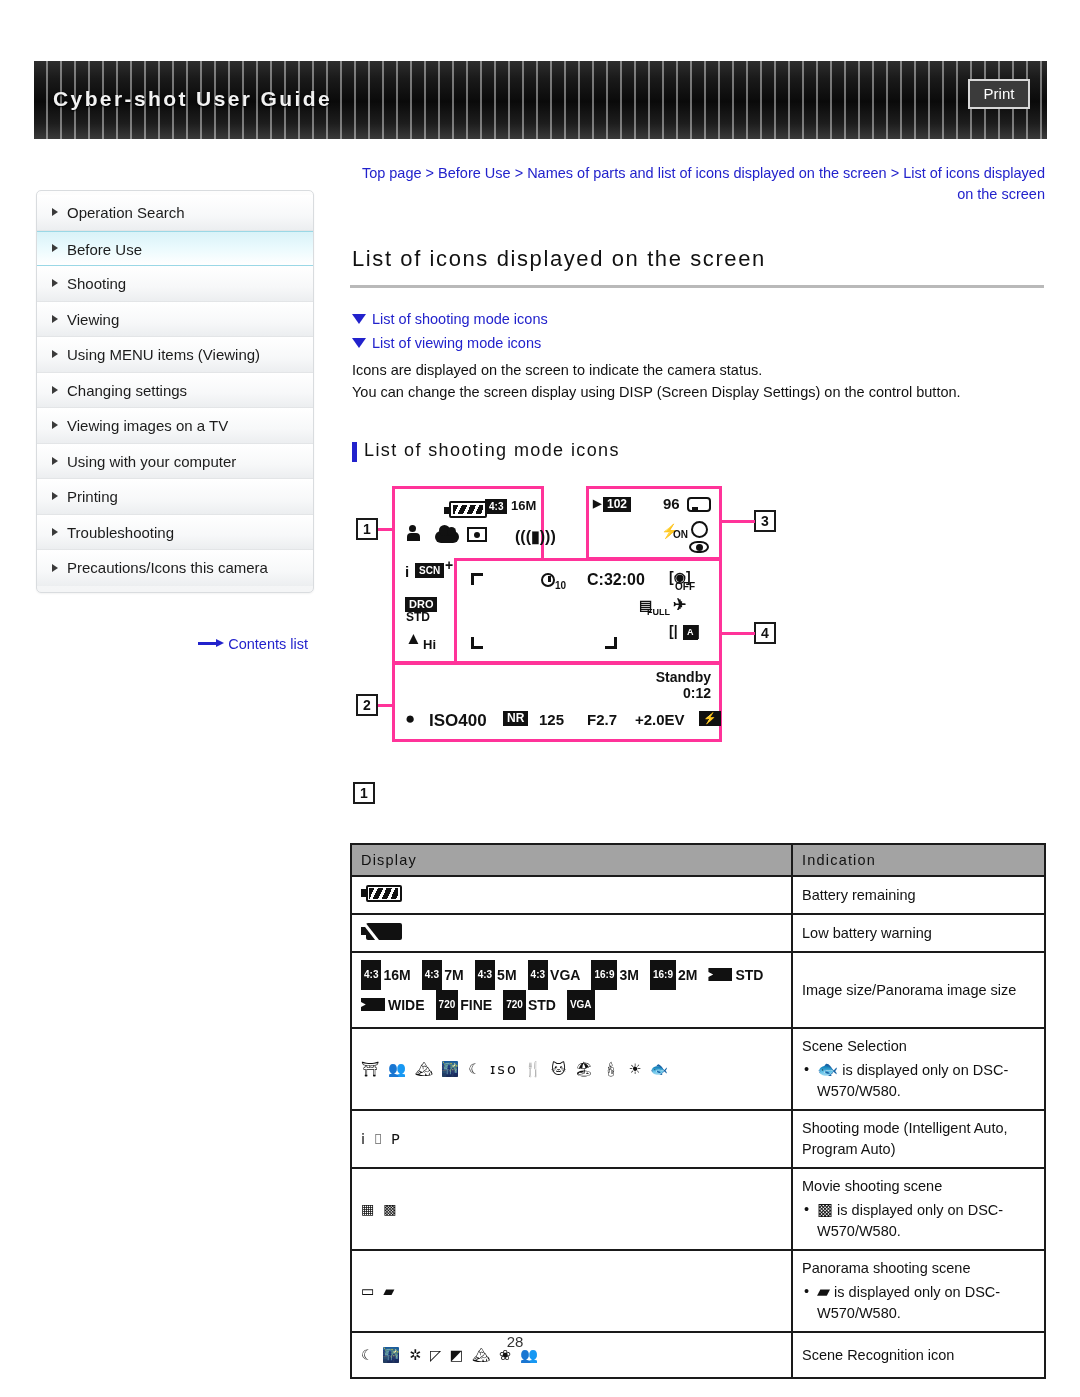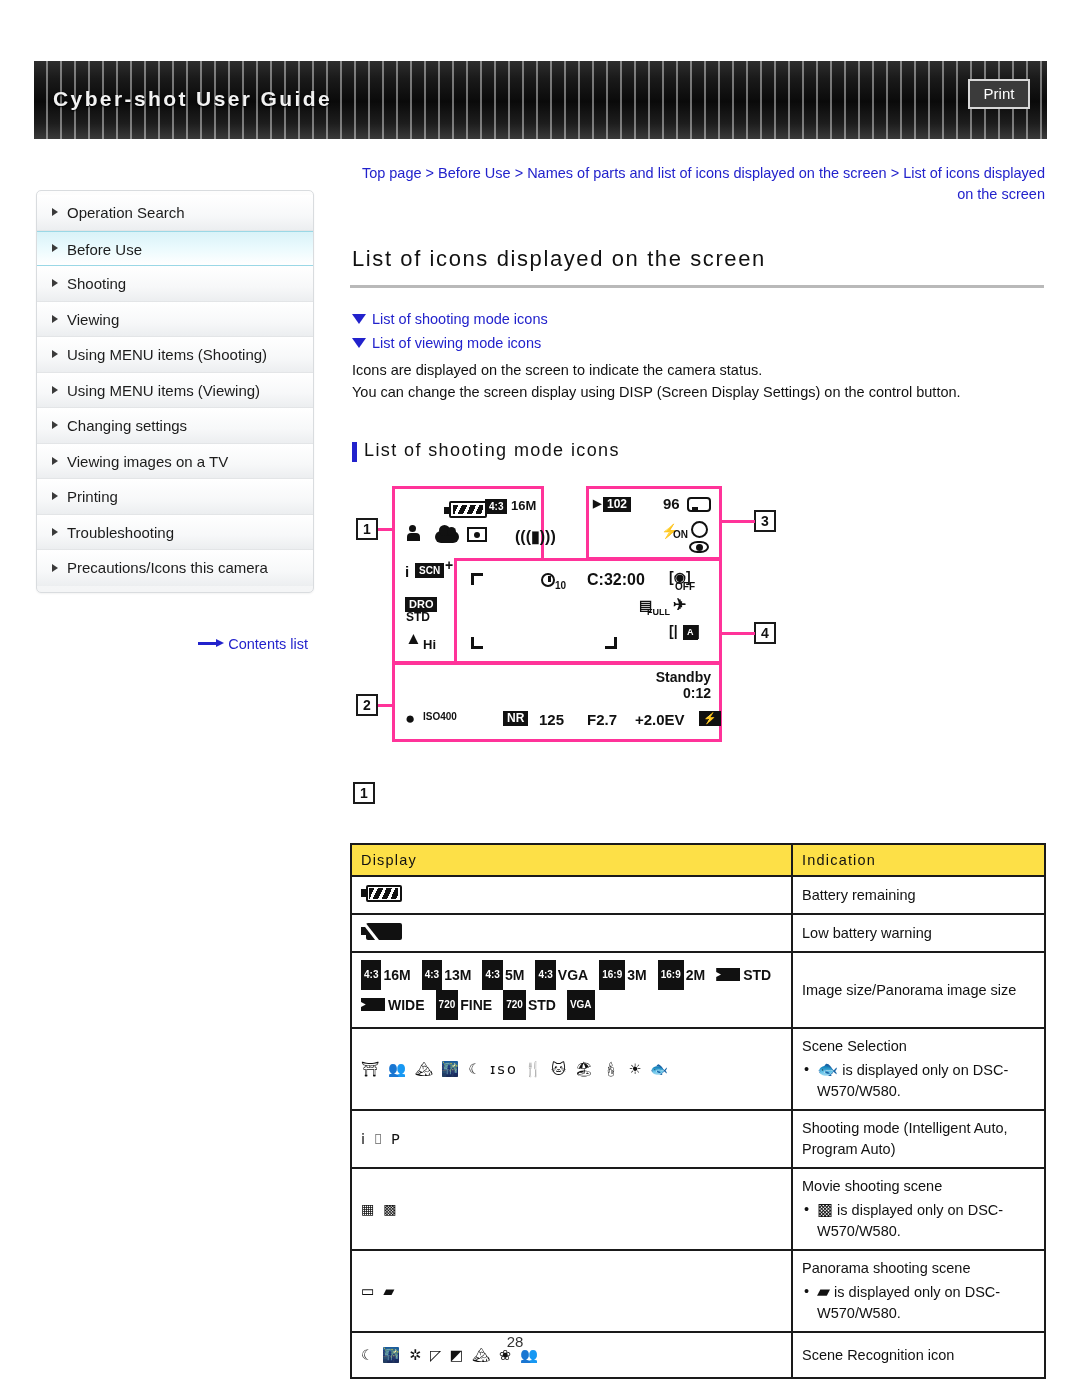--- a/index.html
+++ b/index.html
@@ -310,21 +310,21 @@
   }
   .tbl td, .tbl th {
     border: 2px solid #1a1a1a;
     vertical-align: middle;
     padding: 7px 9px;
     font-size: 14.5px;
     color: #111;
     text-align: left;
     font-weight: normal;
   }
-  .tbl th { background: #fde047; letter-spacing: 1.2px; }
+  .tbl th { background: #a3a3a3; letter-spacing: 1.2px; }
   .col-disp { width: 441px; }
   .col-ind  { width: 253px; }
   .cell-ind { line-height: 21px; }
   .note {
     margin: 2px 0 0 0;
     padding-left: 15px;
     position: relative;
     line-height: 21px;
   }
   .note::before {
@@ -379,24 +379,24 @@
     <div class="print-btn">Print</div>
   </div>
 
   <div class="breadcrumb">Top page &gt; Before Use &gt; Names of parts and list of icons displayed on the screen &gt; List of icons displayed on the screen</div>
 
   <div class="sidebar">
     <div class="nav-item"><span>Operation Search</span></div>
     <div class="nav-item active"><span>Before Use</span></div>
     <div class="nav-item"><span>Shooting</span></div>
     <div class="nav-item"><span>Viewing</span></div>
-    <div class="nav-item"><span>Using MENU items (Shooting)</span></div>
     <div class="nav-item"><span>Using MENU items (Viewing)</span></div>
     <div class="nav-item"><span>Changing settings</span></div>
     <div class="nav-item"><span>Viewing images on a TV</span></div>
+    <div class="nav-item"><span>Using with your computer</span></div>
     <div class="nav-item"><span>Printing</span></div>
     <div class="nav-item"><span>Troubleshooting</span></div>
     <div class="nav-item"><span>Precautions/Icons this camera</span></div>
   </div>
 
   <div class="contents-link">
     <span class="arrow-ico"></span><span>Contents list</span>
   </div>
 
   <div class="page-title">List of icons displayed on the screen</div>
@@ -487,21 +487,21 @@
         <span class="ic" style="left:238px;top:62px;font-size:14px;">]</span>
       </div>
     </div>
 
     <div class="pk box2">
       <div class="screen-inner">
         <span class="lbl" style="right:8px;top:4px;font-size:14px;margin-left:40px;">Standby</span>
         <span class="lbl" style="right:8px;top:20px;font-size:14px;">0:12</span>
 
         <span class="ic" style="left:10px;top:44px;font-size:17px;">●</span>
-        <span class="lbl" style="left:28px;top:46px;font-size:10px;">ISO400</span>
+        <span class="lbl" style="left:34px;top:46px;font-size:17px;">ISO400</span>
         <span class="chip" style="left:108px;top:46px;font-size:12px;">NR</span>
         <span class="lbl" style="left:144px;top:46px;font-size:15px;">125</span>
         <span class="lbl" style="left:192px;top:46px;font-size:15px;">F2.7</span>
         <span class="lbl" style="left:240px;top:46px;font-size:15px;">+2.0EV</span>
         <span class="chip" style="left:304px;top:46px;font-size:11px;">⚡</span>
       </div>
     </div>
   </div>
 
   <div class="tag-above">1</div>
@@ -536,21 +536,21 @@
           <span style="position:absolute;left:9px;top:0px;width:2.5px;height:22px;background:#fff;transform:rotate(-38deg);"></span>
         </span>
       </td>
       <td class="cell-ind">Low battery warning</td>
     </tr>
 
     <tr>
       <td class="row-sizes">
         <div>
           <span class="sizechip">4:3</span><span class="sizetxt">16M</span>
-          <span class="sizechip">4:3</span><span class="sizetxt">13M</span>
+          <span class="sizechip">4:3</span><span class="sizetxt">7M</span>
           <span class="sizechip">4:3</span><span class="sizetxt">5M</span>
           <span class="sizechip">4:3</span><span class="sizetxt">VGA</span>
           <span class="sizechip">16:9</span><span class="sizetxt">3M</span>
           <span class="sizechip">16:9</span><span class="sizetxt">2M</span>
           <span class="pan"></span><span class="sizetxt">STD</span>
         </div>
         <div>
           <span class="pan"></span><span class="sizetxt">WIDE</span>
           <span class="sizechip">720</span><span class="sizetxt">FINE</span>
           <span class="sizechip">720</span><span class="sizetxt">STD</span>

